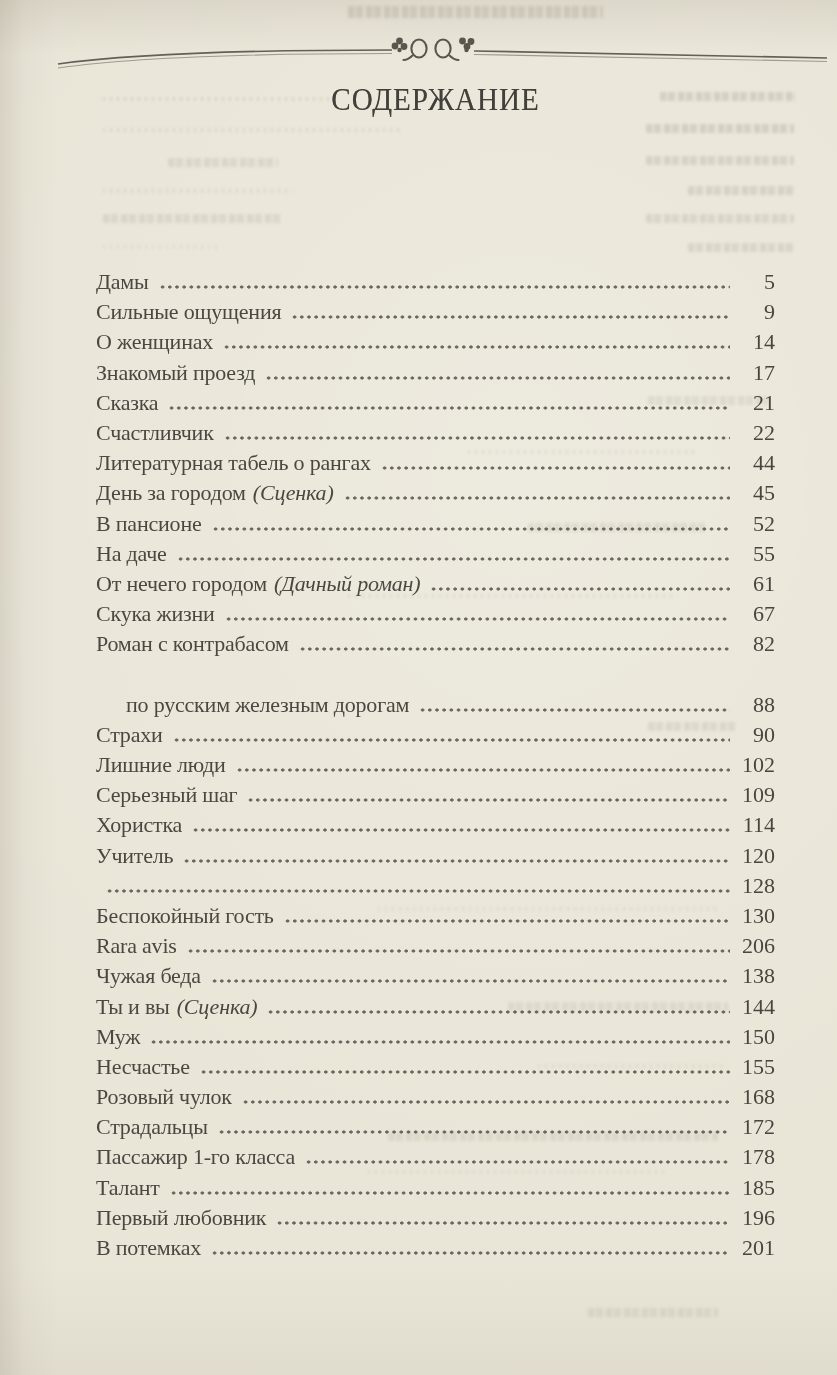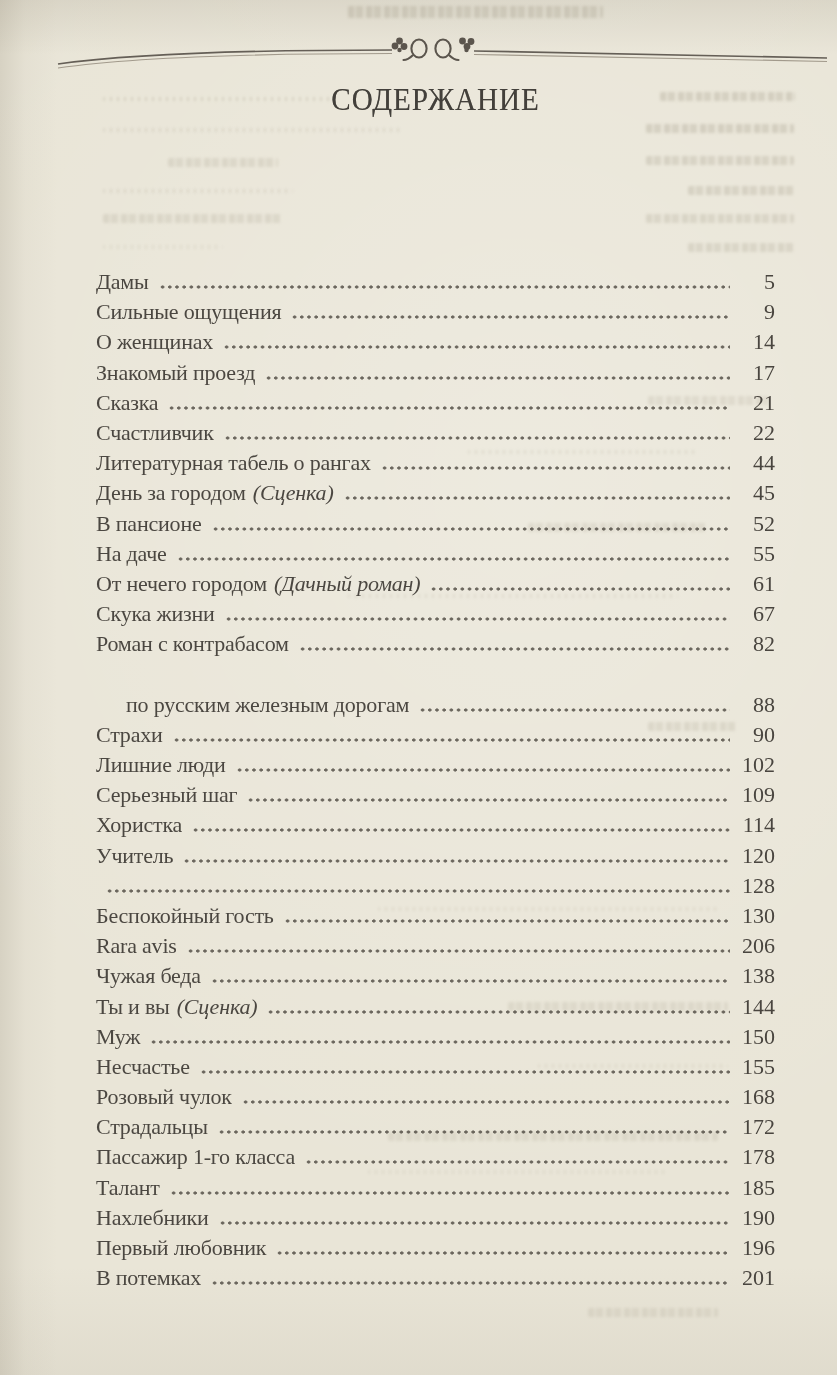--- a/index.html
+++ b/index.html
@@ -283,26 +283,20 @@
     <span class="leader"></span>
     <span class="num">178</span>
   </div>
       <div class="row">
     <span class="t">Талант</span>
 
     <span class="leader"></span>
     <span class="num">185</span>
   </div>
       <div class="row">
-    <span class="t">Нахлебники</span>
-
-    <span class="leader"></span>
-    <span class="num">190</span>
-  </div>
-      <div class="row">
     <span class="t">Первый любовник</span>
 
     <span class="leader"></span>
     <span class="num">196</span>
   </div>
       <div class="row">
     <span class="t">В потемках</span>
 
     <span class="leader"></span>
     <span class="num">201</span>

